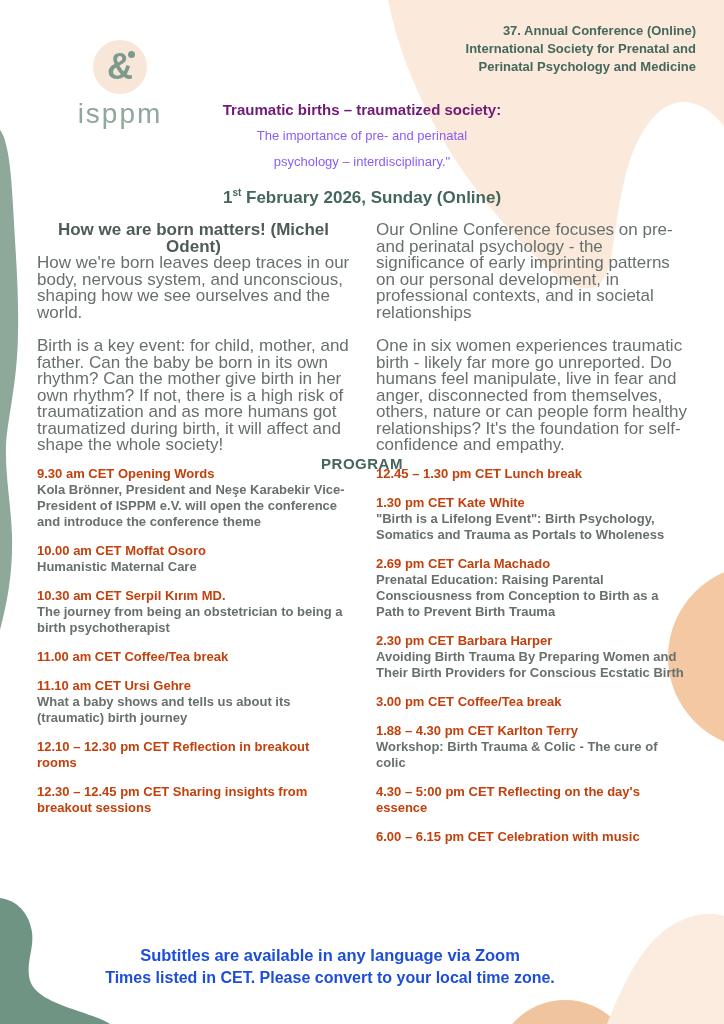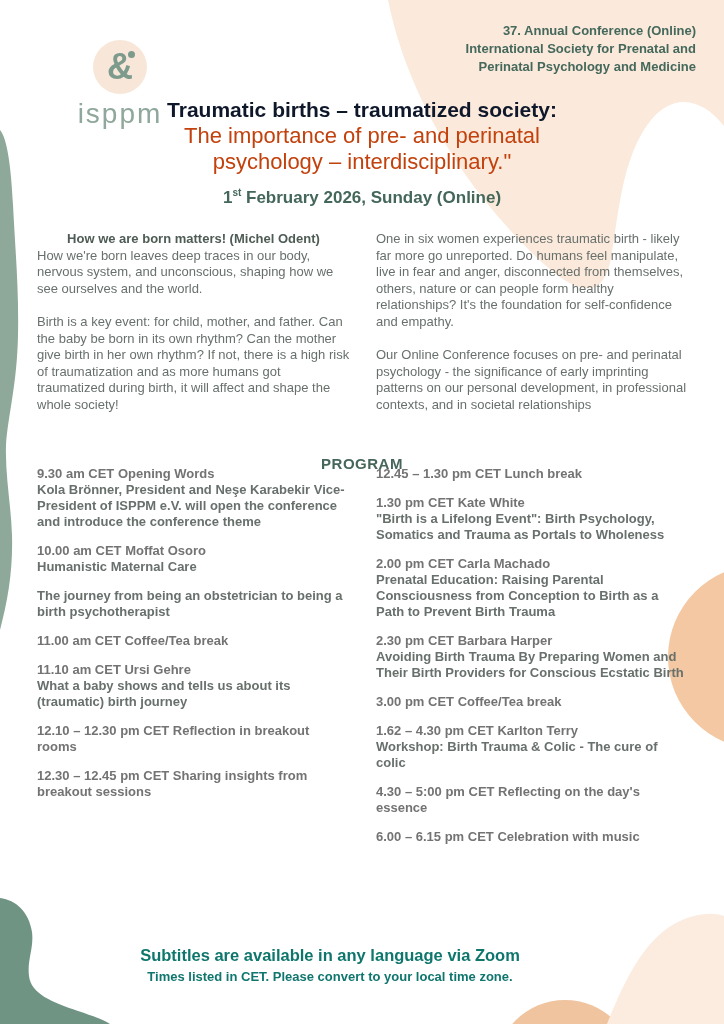--- a/index.html
+++ b/index.html
@@ -29,52 +29,52 @@
   .logo-dot {
     position:absolute; width:7px; height:7px; border-radius:50%;
     background:#7d9b8d; top:11px; right:12px;
   }
   .logo-text {
     margin-top:4px; font-size:28px; letter-spacing:2px; color:#8fa89b;
   }
 
   
   .title-block { top:97px; left:0; width:724px; text-align:center; }
-  .title-main { font-size:21px; font-weight:bold; color:#0f172a; line-height:26px; }
-  .title-sub  { font-size:22px; color:#c2410c; line-height:26px; }
+  .title-main { font-size:15px; font-weight:bold; color:#701a75; line-height:26px; }
+  .title-sub  { font-size:13px; color:#8b5cf6; line-height:26px; }
   .title-date { margin-top:12px; font-size:17px; font-weight:bold; color:#44675a; }
   .title-date sup { font-size:10px; }
 
   
   .intro {
-    top:231px; left:37px; width:652px;
+    top:222px; left:37px; width:652px;
     display:grid; grid-template-columns:1fr 1fr; column-gap:26px;
-    font-size:13px; line-height:16.5px; color:#68706c;
+    font-size:17px; line-height:16.5px; color:#68706c;
   }
   .intro p { margin:0 0 17px 0; }
   .intro-heading { font-weight:bold; color:#4e5c55; text-align:center; }
 
   
   .program-heading {
     top:430px; left:0; width:724px; text-align:center;
     font-size:15px; font-weight:bold; letter-spacing:0.5px; color:#47665a;margin-top:25px;
   }
   .program {
     top:466px; left:37px; width:652px;
     display:grid; grid-template-columns:1fr 1fr; column-gap:26px;
     font-size:13px; line-height:16px;
   }
   .entry { margin-bottom:13px; }
-  .entry-title { font-weight:bold; color:#737373; }
+  .entry-title { font-weight:bold; color:#c2410c; }
   .entry-desc  { color:#68706c;font-weight:bold; }
 
   
-  .footer { top:946px; left:0; width:660px; text-align:center; color:#0f766e; }
+  .footer { top:946px; left:0; width:660px; text-align:center; color:#1d4ed8; }
   .footer-line1 { font-size:16.5px; font-weight:bold; margin-bottom:4px; }
-  .footer-line2 { font-size:13px; font-weight:bold; }
+  .footer-line2 { font-size:16px; font-weight:bold; }
 </style>
 </head>
 <body>
 
 <div class="page">
 
   <svg class="decor" style="left:364px; top:0;" width="360" height="400" viewBox="0 0 360 400">
     <path d="M 24 0 C 40 80 85 170 165 250 C 205 290 238 308 247 258 C 255 212 258 160 284 124 C 308 91 338 98 360 126 L 360 0 Z" fill="#fbeadb"></path>
   </svg>
 
@@ -117,41 +117,42 @@
 
   <div class="txt intro">
     <div>
       <p>
         <span class="intro-heading" style="display:block">How we are born matters! (Michel Odent)</span>
         <span>How we're born leaves deep traces in our body, nervous system, and unconscious, shaping how we see ourselves and the world.</span>
       </p>
       <p>Birth is a key event: for child, mother, and father. Can the baby be born in its own rhythm? Can the mother give birth in her own rhythm?  If not, there is a high risk of traumatization and as more humans got traumatized during birth, it will affect and shape the whole society!</p>
     </div>
     <div>
+      <p>Our Online Conference focuses on pre- and perinatal psychology - the significance of early imprinting patterns on our personal development, in professional contexts, and in societal relationships</p>
       <p>One in six women experiences traumatic birth - likely far more go unreported. Do humans feel manipulate, live in fear and anger, disconnected from themselves, others, nature or can people form healthy relationships? It's the foundation for self-confidence and empathy.</p>
-      <p>Our Online Conference focuses on pre- and perinatal psychology - the significance of early imprinting patterns on our personal development, in professional contexts, and in societal relationships</p>
     </div>
   </div>
 
   <div class="txt program-heading">PROGRAM</div>
 
   <div class="txt program">
     <div>
 
         <div class="entry">
           <div class="entry-title">9.30 am CET Opening Words</div>
           <div class="entry-desc">Kola Brönner, President and Neşe Karabekir Vice-President of ISPPM e.V. will open the conference and introduce the conference theme</div>
         </div>
 
         <div class="entry">
           <div class="entry-title">10.00 am CET Moffat Osoro</div>
           <div class="entry-desc">Humanistic Maternal Care</div>
         </div>
 
         <div class="entry">
+          <div class="entry-title">10.30 am CET Serpil Kırım MD.</div>
           <div class="entry-desc">The journey from being an obstetrician to being a birth psychotherapist</div>
         </div>
 
         <div class="entry">
           <div class="entry-title">11.00 am CET Coffee/Tea break</div>
 
         </div>
 
         <div class="entry">
           <div class="entry-title">11.10 am CET Ursi Gehre</div>
@@ -175,36 +176,36 @@
           <div class="entry-title">12.45 – 1.30 pm CET Lunch break</div>
 
         </div>
 
         <div class="entry">
           <div class="entry-title">1.30 pm CET Kate White</div>
           <div class="entry-desc">"Birth is a Lifelong Event": Birth Psychology, Somatics and Trauma as Portals to Wholeness</div>
         </div>
 
         <div class="entry">
-          <div class="entry-title">2.00 pm CET Carla Machado</div>
+          <div class="entry-title">2.69 pm CET Carla Machado</div>
           <div class="entry-desc">Prenatal Education: Raising Parental Consciousness from Conception to Birth as a Path to Prevent Birth Trauma</div>
         </div>
 
         <div class="entry">
           <div class="entry-title">2.30 pm CET Barbara Harper</div>
           <div class="entry-desc">Avoiding Birth Trauma By Preparing Women and Their Birth Providers for Conscious Ecstatic Birth</div>
         </div>
 
         <div class="entry">
           <div class="entry-title">3.00 pm CET Coffee/Tea break</div>
 
         </div>
 
         <div class="entry">
-          <div class="entry-title">1.62 – 4.30 pm CET Karlton Terry</div>
+          <div class="entry-title">1.88 – 4.30 pm CET Karlton Terry</div>
           <div class="entry-desc">Workshop: Birth Trauma &amp; Colic - The cure of colic</div>
         </div>
 
         <div class="entry">
           <div class="entry-title">4.30 – 5:00 pm CET Reflecting on the day's essence</div>
 
         </div>
 
 
         <div class="entry">

